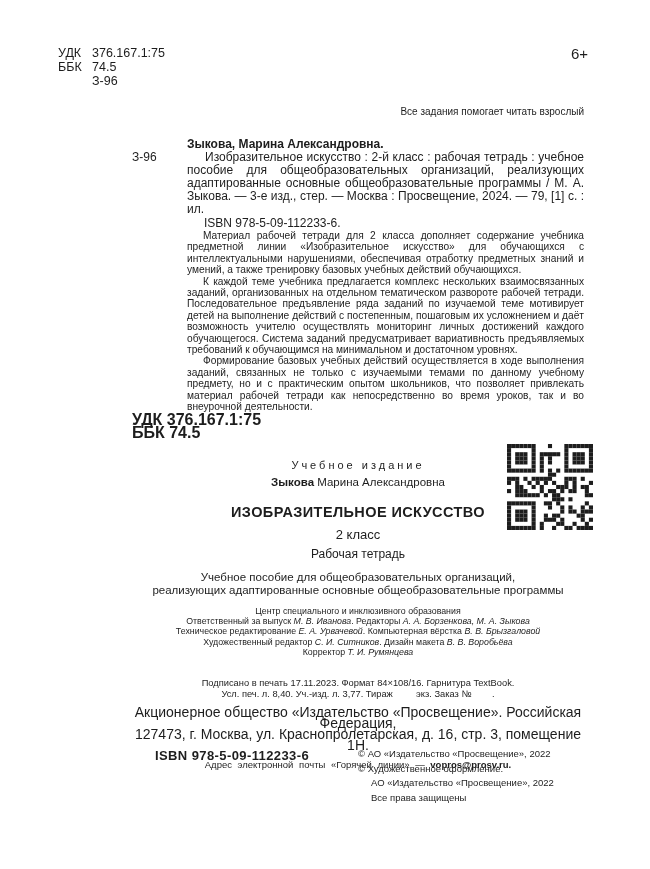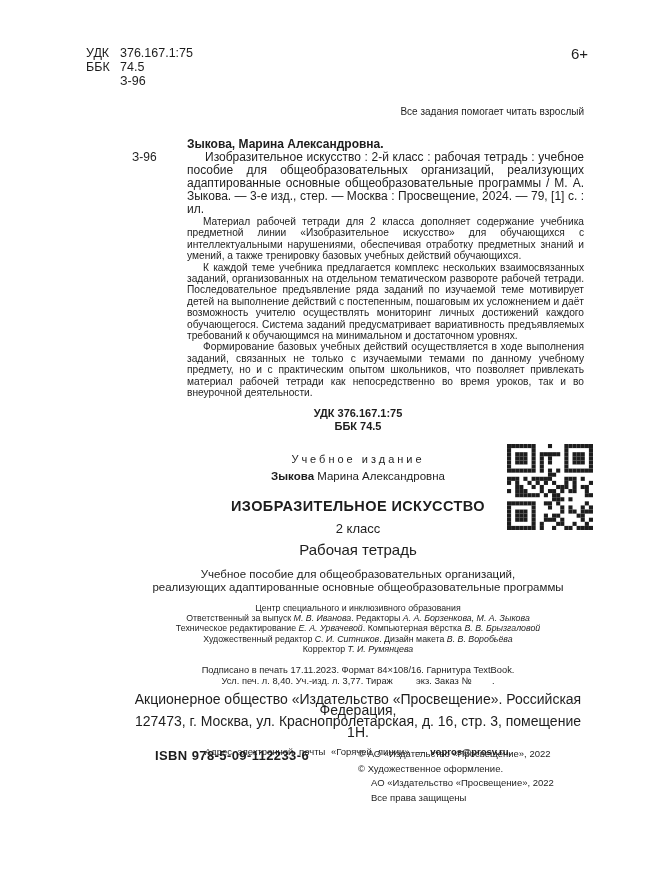--- a/index.html
+++ b/index.html
@@ -5,41 +5,41 @@
   html,body{margin:0;padding:0;}
   body{
     width:650px;height:869px;background:#ffffff;position:relative;
     font-family:"Liberation Sans", sans-serif;color:#1d1d1d;
     -webkit-font-smoothing:antialiased;overflow:hidden;
   }
   .pre{white-space:pre-line;}
   
   .codes{position:absolute;top:46px;left:58px;font-size:12.5px;line-height:14px;}
   .crow{display:flex;}
-  .crow .lbl{width:34px;margin-left:28px;}
+  .crow .lbl{width:34px;}
   .age{position:absolute;top:45px;left:571px;font-size:15px;}
   .note{position:absolute;top:106px;left:132px;width:452px;text-align:right;font-size:10px;}
   
   .content{position:absolute;top:138px;left:132px;width:452px;}
   .author{padding-left:55px;font-weight:bold;font-size:12px;line-height:13px;}
   .entry-wrap{position:relative;}
   .entry-code{position:absolute;left:0;top:0;font-size:12px;line-height:13px;}
   .entry{padding-left:55px;font-size:12px;line-height:13px;text-align:justify;text-indent:18px;margin:0;}
   .isbn-line{padding-left:72px;font-size:12px;line-height:13px;margin-top:1px;}
   .annotation p{margin:0;padding-left:55px;font-size:10.2px;line-height:11.4px;text-align:justify;text-indent:16px;}
-  .udc-bold{margin-top:8px;text-align:center;font-weight:bold;font-size:11px;line-height:13px;}
+  .udc-bold{margin-top:0;text-align:left;font-weight:bold;font-size:16px;line-height:13px;}
   .edition{text-align:center;}
   .kind{margin-top:20px;font-size:11px;letter-spacing:3px;}
   .name{margin-top:5px;font-size:11.5px;}
   .title{margin-top:16px;font-size:14.5px;font-weight:bold;letter-spacing:.4px;}
   .grade{margin-top:7px;font-size:13px;}
-  .subtitle{margin-top:5px;font-size:15px;}
+  .subtitle{margin-top:5px;font-size:12px;}
   .descr{margin-top:10px;font-size:11.5px;line-height:13.5px;}
   .credits{margin-top:8px;font-size:8.8px;line-height:10.4px;}
-  .imprint{margin-top:10px;font-size:9.3px;line-height:11px;}
+  .imprint{margin-top:20px;font-size:9.3px;line-height:11px;}
   .publisher{margin-top:7px;font-size:14px;line-height:11px;}
   .hotline{margin-top:8px;font-size:9.5px;word-spacing:3px;}
   .hotline b{word-spacing:normal;}
   
   .qr{position:absolute;top:444px;left:507px;width:86px;height:86px;}
   .qr svg{display:block;width:86px;height:86px;}
   
   .footer-isbn{position:absolute;top:748px;left:155px;font-size:13px;font-weight:bold;letter-spacing:.4px;}
   .copyright{position:absolute;top:747px;left:358px;font-size:9.5px;line-height:14.5px;}
   .copyright .ind{padding-left:13px;}
@@ -66,20 +66,21 @@
 
 <div class="note">Все задания помогает читать взрослый</div>
 
 <div class="content">
 
   <div class="author">Зыкова, Марина Александровна.</div>
   <div class="entry-wrap">
     <span class="entry-code">З-96</span>
     <p class="entry">Изобразительное искусство : 2-й класс : рабочая тетрадь : учебное пособие для общеобразовательных организаций, реализующих адаптированные основные общеобразовательные программы / М. А. Зыкова. — 3-е изд., стер. — Москва : Просвещение, 2024. — 79, [1] с. : ил.</p>
   </div>
+  <div class="isbn-line">ISBN 978-5-09-112233-6.</div>
 
   <div class="annotation">
     <p>Материал рабочей тетради для 2 класса дополняет содержание учебника предметной линии «Изобразительное искусство» для обучающихся с интеллектуальными нарушениями, обеспечивая отработку предметных знаний и умений, а также тренировку базовых учебных действий обучающихся.</p>
     <p>К каждой теме учебника предлагается комплекс нескольких взаимосвязанных заданий, организованных на отдельном тематическом развороте рабочей тетради. Последовательное предъявление ряда заданий по изучаемой теме мотивирует детей на выполнение действий с постепенным, пошаговым их усложнением и даёт возможность учителю осуществлять мониторинг личных достижений каждого обучающегося. Система заданий предусматривает вариативность предъявляемых требований к обучающимся на минимальном и достаточном уровнях.</p>
     <p>Формирование базовых учебных действий осуществляется в ходе выполнения заданий, связанных не только с изучаемыми темами по данному учебному предмету, но и с практическим опытом школьников, что позволяет привлекать материал рабочей тетради как непосредственно во время уроков, так и во внеурочной деятельности.</p>
   </div>
 
   <div class="udc-bold">
     <div>УДК 376.167.1:75</div>
     <div>ББК 74.5</div>

